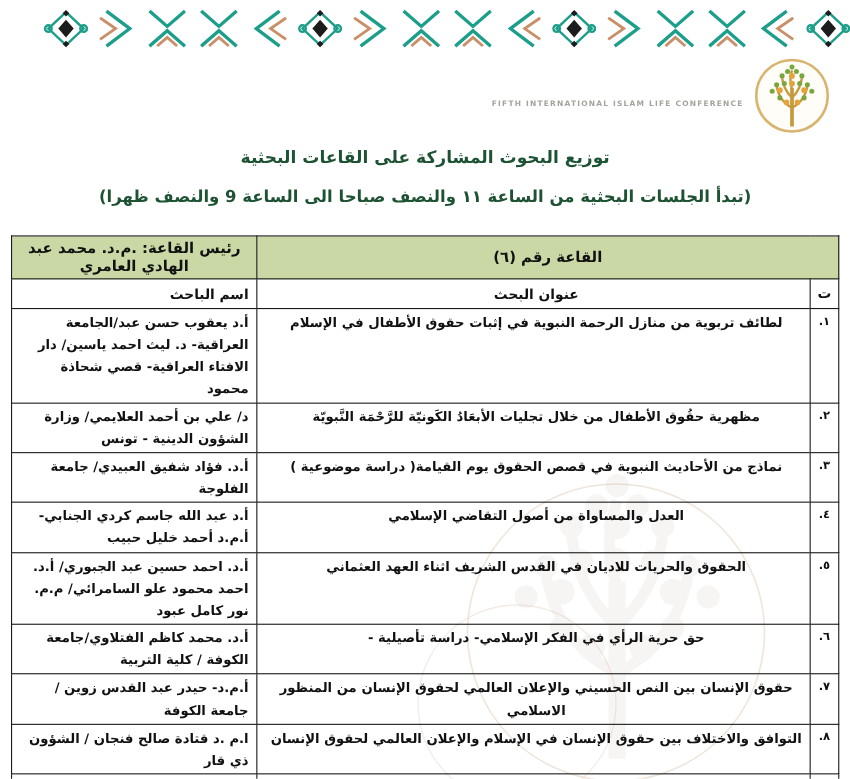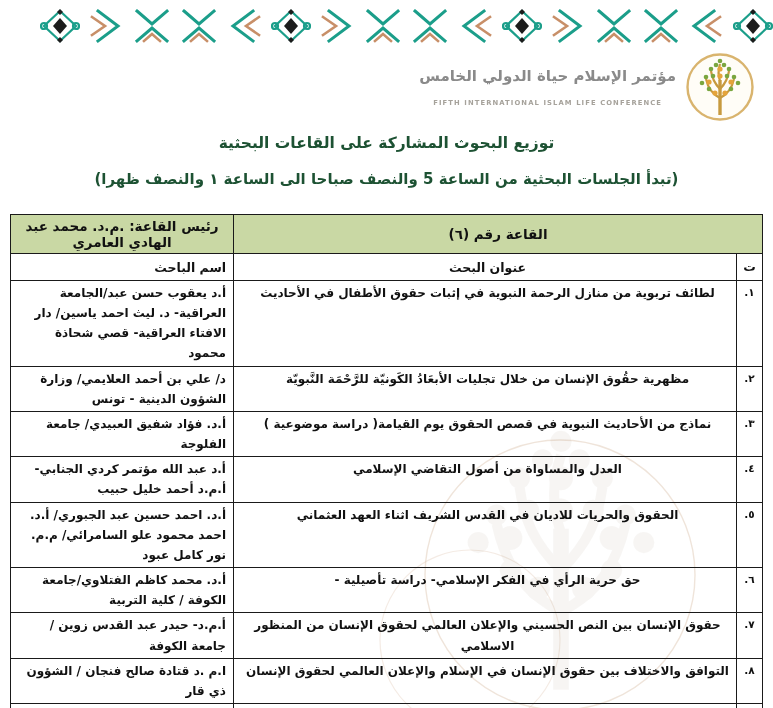--- a/index.html
+++ b/index.html
@@ -190,71 +190,70 @@
   <svg width="34" height="36">
       <use href="#g-chevL"></use>
     </svg>
   <svg width="40" height="36">
       <use href="#g-med"></use>
     </svg>
 </div>
 
 <div class="logo-block">
   <div class="logo-text">
-    <div class="logo-ar">مؤتمر الإسلام حياة الدولي الخامس</div>
     <div class="logo-en">FIFTH INTERNATIONAL ISLAM LIFE CONFERENCE</div>
   </div>
   <svg class="logo-badge" viewBox="0 0 70 70">
     <circle cx="35" cy="35" r="32.5" fill="#fffdf7" stroke="var(--logo_gold)" stroke-width="2.4"></circle>
     <use href="#g-tree"></use>
   </svg>
 </div>
 
 <div class="page-title">توزيع البحوث المشاركة على القاعات البحثية</div>
-<div class="page-subtitle">(تبدأ الجلسات البحثية من الساعة 5 والنصف صباحا الى الساعة ١ والنصف ظهرا)</div>
+<div class="page-subtitle">(تبدأ الجلسات البحثية من الساعة ١١ والنصف صباحا الى الساعة 9 والنصف ظهرا)</div>
 
 <table class="research-table">
   <colgroup>
     <col style="width:26px">
       <col style="width:503px">
       <col style="width:223px">
   </colgroup>
   <tbody>
     <tr>
       <td class="green-head" colspan="2">القاعة رقم (٦)</td>
       <td class="green-head">رئيس القاعة: .م.د. محمد عبد الهادي العامري</td>
     </tr>
     <tr>
       <td class="cell-num sub-head">ت</td>
       <td class="cell-title sub-head">عنوان البحث</td>
       <td class="cell-name sub-head">اسم الباحث</td>
     </tr>
 
   <tr>
     <td class="cell-num">١.</td>
-    <td class="cell-title">لطائف تربوية من منازل الرحمة النبوية في إثبات حقوق الأطفال في الأحاديث</td>
+    <td class="cell-title">لطائف تربوية من منازل الرحمة النبوية في إثبات حقوق الأطفال في الإسلام</td>
     <td class="cell-name">أ.د يعقوب حسن عبد/الجامعة العراقية- د. ليث احمد ياسين/ دار الافتاء العراقية- قصي شحاذة محمود</td>
   </tr>
 
   <tr>
     <td class="cell-num">٢.</td>
-    <td class="cell-title">مظهرية حقُوق الإنسان من خلال تجليات الأبعَادُ الكَونيّة للرَّحْمَة النَّبويّة</td>
+    <td class="cell-title">مظهرية حقُوق الأطفال من خلال تجليات الأبعَادُ الكَونيّة للرَّحْمَة النَّبويّة</td>
     <td class="cell-name">د/ علي بن أحمد العلايمي/ وزارة الشؤون الدينية - تونس</td>
   </tr>
 
   <tr>
     <td class="cell-num">٣.</td>
     <td class="cell-title">نماذج من الأحاديث النبوية في قصص الحقوق يوم القيامة( دراسة موضوعية )</td>
     <td class="cell-name">أ.د. فؤاد شفيق العبيدي/ جامعة الفلوجة</td>
   </tr>
 
   <tr>
     <td class="cell-num">٤.</td>
     <td class="cell-title">العدل والمساواة من أصول التقاضي الإسلامي</td>
-    <td class="cell-name">أ.د عبد الله مؤتمر كردي الجنابي- أ.م.د أحمد خليل حبيب</td>
+    <td class="cell-name">أ.د عبد الله جاسم كردي الجنابي- أ.م.د أحمد خليل حبيب</td>
   </tr>
 
   <tr>
     <td class="cell-num">٥.</td>
     <td class="cell-title">الحقوق والحريات للاديان في القدس الشريف اثناء العهد العثماني</td>
     <td class="cell-name">أ.د. احمد حسين عبد الجبوري/ أ.د. احمد محمود علو السامرائي/ م.م. نور كامل عبود</td>
   </tr>
 
   <tr>
     <td class="cell-num">٦.</td>

